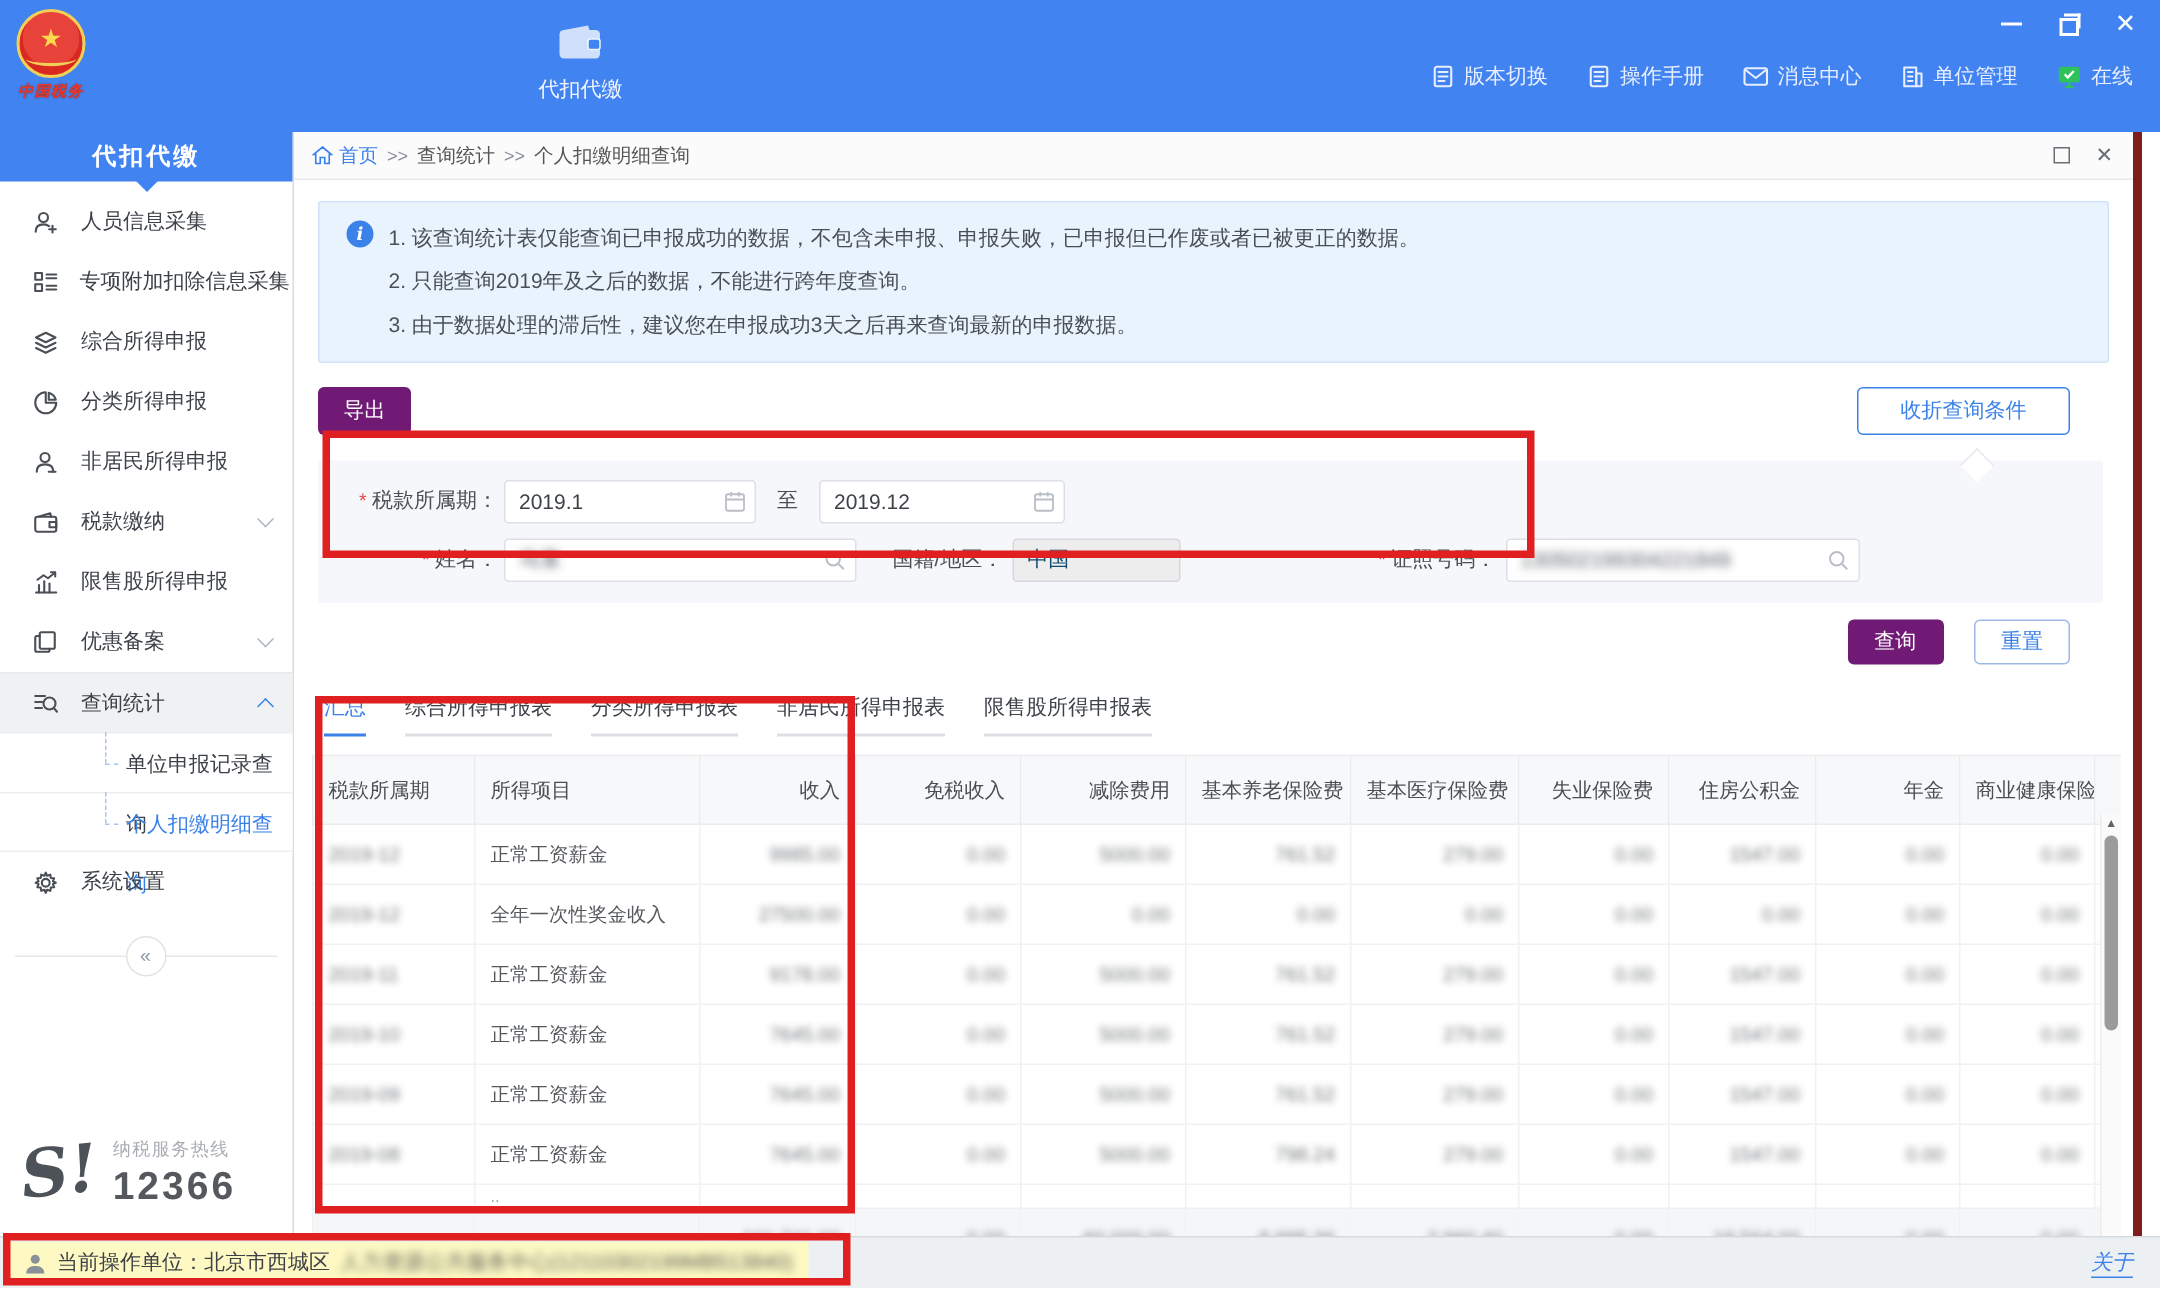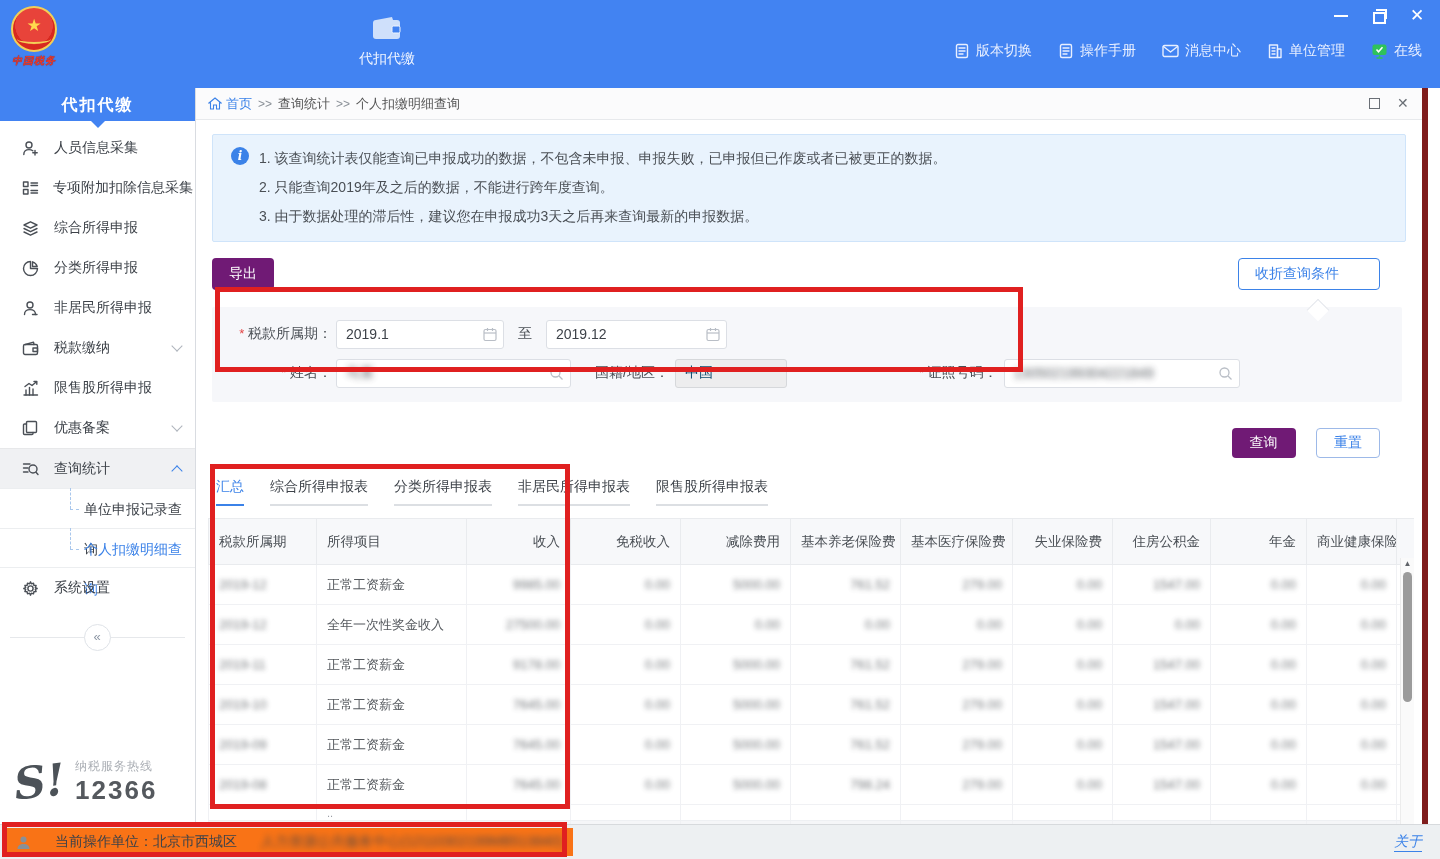--- a/index.html
+++ b/index.html
@@ -69,33 +69,33 @@
   .pbody { position:relative; padding:14px 16px 0 12px; height:calc(100% - 32px); }
 
   .notice { background:#e9f3fd; border:1px solid #cfe4fa; border-radius:2px; padding:9px 14px 10px 46px; position:relative; margin:0 0 0 4px; }
   .notice .iico { position:absolute; left:18px; top:12px; width:18px; height:18px; border-radius:50%; background:#3b82e8; color:#fff; font-size:12px; font-weight:bold; font-family:"DejaVu Serif",serif; font-style:italic; text-align:center; line-height:18px; }
   .notice .nline { font-size:14px; color:#4a4f55; line-height:29px; white-space:nowrap; }
 
   .toolrow { margin-top:16px; margin-left:4px; height:32px; position:relative; }
   .btn-primary { display:inline-block; background:#701a75; color:#fff; font-size:14px; border:none; border-radius:4px; padding:7px 17px; cursor:pointer; }
   .btn-outline-blue { display:inline-block; background:#fff; color:#3b82e8; font-size:14px; border:1px solid #3b82e8; border-radius:4px; padding:6px 16px; cursor:pointer; }
   .btn-outline-gray { display:inline-block; background:#fff; color:#3b82e8; font-size:14px; border:1px solid #9db9e8; border-radius:4px; padding:6px 16px; cursor:pointer; }
-  .fold-btn { position:absolute; right:26px; top:0; width:142px; text-align:left;font-family:Liberation Mono, monospace; }
+  .fold-btn { position:absolute; right:26px; top:0; width:142px; text-align:center;font-family:Liberation Mono, monospace; }
   .fold-notch { position:absolute; right:80px; top:44px; width:16px; height:16px; background:#fff; border-left:1px solid #e4e7ec; border-top:1px solid #e4e7ec; transform:rotate(45deg); z-index:2; }
 
   .qpanel { position:relative; margin:17px 4px 0 4px; background:#f6f7fa; border-radius:2px; padding:12px 16px 14px 16px; }
   .qrow { display:flex; align-items:center; height:30px; }
   .qrow + .qrow { margin-top:9px; }
   .qlabel { font-size:14px; color:#4a4f55; white-space:nowrap; text-align:right; }
   .req::before { content:"* "; color:#e34545; font-size:13px; }
   .qinput { position:relative; background:#fff; border:1px solid #dcdfe5; border-radius:3px; height:29px; display:flex; align-items:center; padding:0 26px 0 9px; font-size:14px; color:#3d4249; }
   .qinput .ric { position:absolute; right:6px; top:6px; color:#b9bec6; }
   .qinput.disabled { background:#ededee; border-color:#d6d8db; color:#0c4a6e; padding-right:9px; }
   .masked { filter:blur(3px); opacity:.85; }
-  .actrow { margin-top:26px; text-align:right; padding-right:26px; }
+  .actrow { margin-top:11px; text-align:right; padding-right:26px; }
   .actrow .btn-primary { padding:6px 18px; }
   .actrow .btn-outline-gray { margin-left:16px; padding:5px 17px; }
 
   .tabs { margin:20px 0 0 8px; display:flex; gap:26px; }
   .tab { font-size:14px; color:#3d4249; padding-bottom:8px; border-bottom:2px solid #dcdfe3; cursor:pointer; }
   .tab.active { color:#3b82e8; border-bottom-color:#3b82e8; }
 
   
   .twrap { position:relative; margin-top:12px; margin-left:0; width:1206px; overflow:hidden; }
   table.grid { border-collapse:collapse; table-layout:fixed; width:1242px; }
@@ -106,21 +106,21 @@
   .al { text-align:left; } .ar { text-align:right; }
   .blurv { filter:blur(2.6px); opacity:.8; }
 
   .vscroll { position:absolute; top:40px; right:0; bottom:1px; width:14px; background:#fafafa; border-left:1px solid #ececec; }
   .vscroll .arr { position:absolute; left:0; right:0; height:12px; color:#5f6368; font-size:8px; text-align:center; line-height:12px; cursor:pointer; }
   .vscroll .arr.up { top:0; }
   .vscroll .thumb { position:absolute; left:2px; width:9px; top:14px; height:130px; background:#9b9b9b; border-radius:5px; cursor:grab; }
 
   
   .statusbar { position:absolute; left:0; bottom:0; width:1440px; height:35px; background:#edf0f2; border-top:1px solid #d7dadd; }
-  .status-left { position:absolute; left:6px; top:3px; height:28px; background:#f97316; display:flex; align-items:center; padding:0 10px; gap:24px; font-size:14px; color:#3d4249; }
+  .status-left { position:absolute; left:6px; top:3px; height:28px; background:#fef9c3; display:flex; align-items:center; padding:0 10px; gap:7px; font-size:14px; color:#3d4249; }
   .status-left .uico { color:#8a9097; display:flex; }
   .about { position:absolute; right:18px; top:8px; font-size:14px; color:#3b82e8; border-bottom:1px solid #3b82e8; cursor:pointer;font-style:italic; }
 
   
   .anno { position:absolute; border:5px solid #e02020; pointer-events:none; z-index:50; }
   .anno.q { left:215px; top:287px; width:808px; height:85px; }
   .anno.t { left:210px; top:464px; width:360px; height:345px; }
   .anno.s { left:2px; top:822px; width:565px; height:35px; }
 </style>
 </head>
@@ -380,21 +380,21 @@
           <span class="qinput" style="width:168px; margin-left:4px">
             <span>2019.1</span>
             <span class="ric"><svg width="14" height="15" viewBox="0 0 14 15">
                   <rect x="1" y="2.5" width="12" height="11" rx="1.5" fill="none" stroke="#b9bec6" stroke-width="1.2"></rect>
                   <line x1="1" y1="6" x2="13" y2="6" stroke="#b9bec6" stroke-width="1.2"></line>
                   <line x1="4.5" y1="1" x2="4.5" y2="4" stroke="#b9bec6" stroke-width="1.2"></line>
                   <line x1="9.5" y1="1" x2="9.5" y2="4" stroke="#b9bec6" stroke-width="1.2"></line>
                 </svg></span>
           </span>
           <span class="qlabel" style="margin:0 14px">至</span>
-          <span class="qinput" style="width:181px">
+          <span class="qinput" style="width:164px">
             <span>2019.12</span>
             <span class="ric"><svg width="14" height="15" viewBox="0 0 14 15">
                   <rect x="1" y="2.5" width="12" height="11" rx="1.5" fill="none" stroke="#b9bec6" stroke-width="1.2"></rect>
                   <line x1="1" y1="6" x2="13" y2="6" stroke="#b9bec6" stroke-width="1.2"></line>
                   <line x1="4.5" y1="1" x2="4.5" y2="4" stroke="#b9bec6" stroke-width="1.2"></line>
                   <line x1="9.5" y1="1" x2="9.5" y2="4" stroke="#b9bec6" stroke-width="1.2"></line>
                 </svg></span>
           </span>
         </div>
         <div class="qrow">

